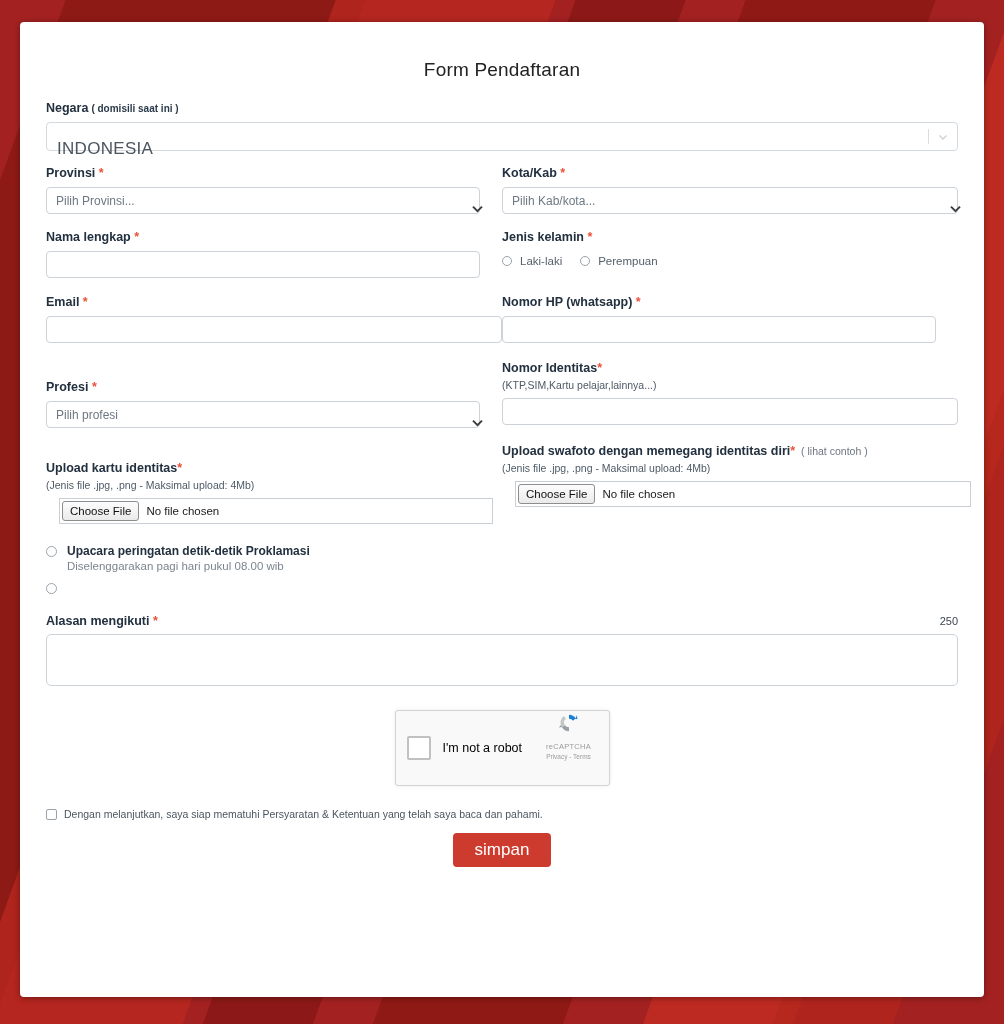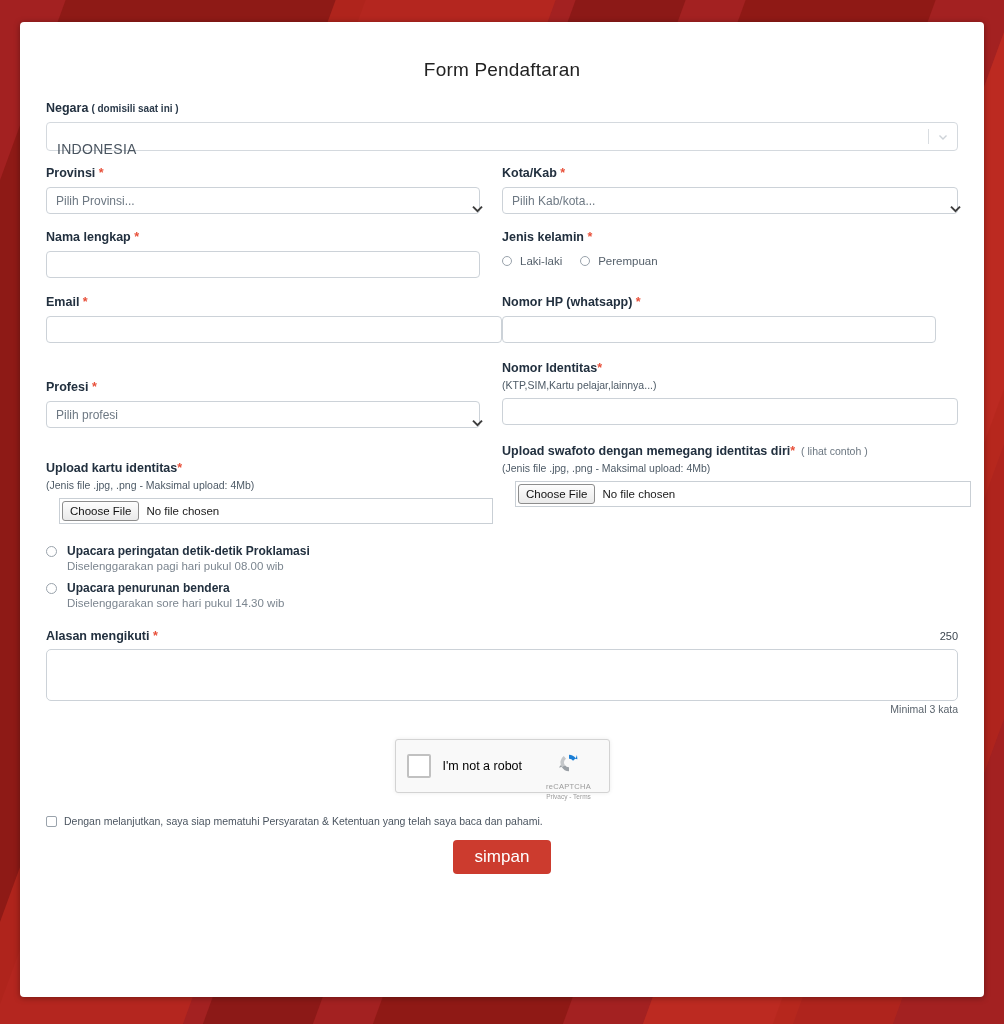--- a/index.html
+++ b/index.html
@@ -75,21 +75,21 @@
   }
 
   
   .rs {
     width: 100%; height: 29px;
     border: 1px solid #d4d9de;
     border-radius: 4px;
     display: flex; align-items: center;
     background: #fff;
   }
-  .rs .val { flex: 1; padding-left: 10px; font-size: 14px; color: #4a5560; letter-spacing:.3px;margin-top:24px;}
+  .rs .val { flex: 1; padding-left: 10px; font-size: 17px; color: #4a5560; letter-spacing:.3px;margin-top:24px;}
   .rs .sep { width: 1px; height: 15px; background: #d9dde1; }
   .rs .caret {
     width: 28px; display:flex; align-items:center; justify-content:center;
     color:#cdd2d7; font-size: 12px;
   }
 
   
   .sel {
     position: relative; width: 100%; height: 27px;
     border: 1px solid #ccd2d8; border-radius: 4px; background: #fff;
@@ -143,33 +143,33 @@
     resize: none; padding: 6px 8px;
     font-family: "Liberation Sans", sans-serif;
     font-size: 12px;
     display:block;
   }
   .ta-foot { text-align: right; font-size: 10.5px; color: #5b646d; margin-top: 2px; }
 
   
   .captcha-zone { display: flex; justify-content: center; margin-top: 24px; }
   .recaptcha {
-    width: 215px; height: 54px;
+    width: 215px; height: 76px;
     border: 1px solid #d3d3d3; border-radius: 3px;
     background: #f9f9f9;
     box-shadow: 0 0 4px rgba(0,0,0,.08);
     display: flex; align-items: center; padding: 0 11px;
     position: relative;
   }
   .rc-box {
     width: 24px; height: 24px; background: #fff;
     border: 2px solid #c1c1c1; border-radius: 2px;
   }
   .rc-label { font-size: 12.5px; color: #000; margin-left: 12px; }
-  .rc-brand { position: absolute; right: 9px; top: 11px; text-align: center; width: 62px;}
+  .rc-brand { position: absolute; right: 9px; top: 0; text-align: center; width: 62px;}
   .rc-logo { height: 24px; display:flex; justify-content:center; }
   .rc-name { font-size: 7.5px; color: #9b9b9b; letter-spacing: .3px; margin-top:1px;}
   .rc-pt { font-size: 6.5px; color: #9b9b9b; }
 
   .terms { display: flex; align-items: center; gap: 7px; margin-top: 22px; }
   .cb {
     width: 11px; height: 11px; border: 1px solid #9aa3ac; border-radius: 2px; background: #fff;
     flex: none;
   }
   .terms-text { font-size: 10.5px; color: #4b5560; }
@@ -335,36 +335,31 @@
     <div style="margin-top:20px;">
       <label class="blk-radio">
         <span class="rdo"></span>
         <span>
           <span class="b-title" style="display:block;">Upacara peringatan detik-detik Proklamasi</span>
           <span class="b-sub" style="display:block;">Diselenggarakan pagi hari pukul 08.00 wib</span>
         </span>
       </label>
       <label class="blk-radio">
         <span class="rdo"></span>
-        <span>
-          <span class="b-title" style="display:block;">Upacara penurunan bendera</span>
-          <span class="b-sub" style="display:block;">Diselenggarakan sore hari pukul 14.30 wib</span>
-        </span>
       </label>
     </div>
 
     <div style="margin-top:20px;">
       <div class="ta-head">
         <label class="label" style="margin-bottom:6px;">
           <span>Alasan mengikuti</span> <span class="req">*</span>
         </label>
         <span class="counter">250</span>
       </div>
       <textarea class="area" style=""></textarea>
-      <div class="ta-foot">Minimal 3 kata</div>
     </div>
 
     <div class="captcha-zone">
       <div class="recaptcha">
         <span class="rc-box"></span>
         <span class="rc-label">I'm not a robot</span>
         <span class="rc-brand">
           <span class="rc-logo">
             <svg width="26" height="24" viewBox="0 0 32 32">
               <path d="M16 5a11 11 0 0 1 9 4.7l-3.6 3.2A6.4 6.4 0 0 0 16 10.4V5z" fill="#1c7fd6"></path>

